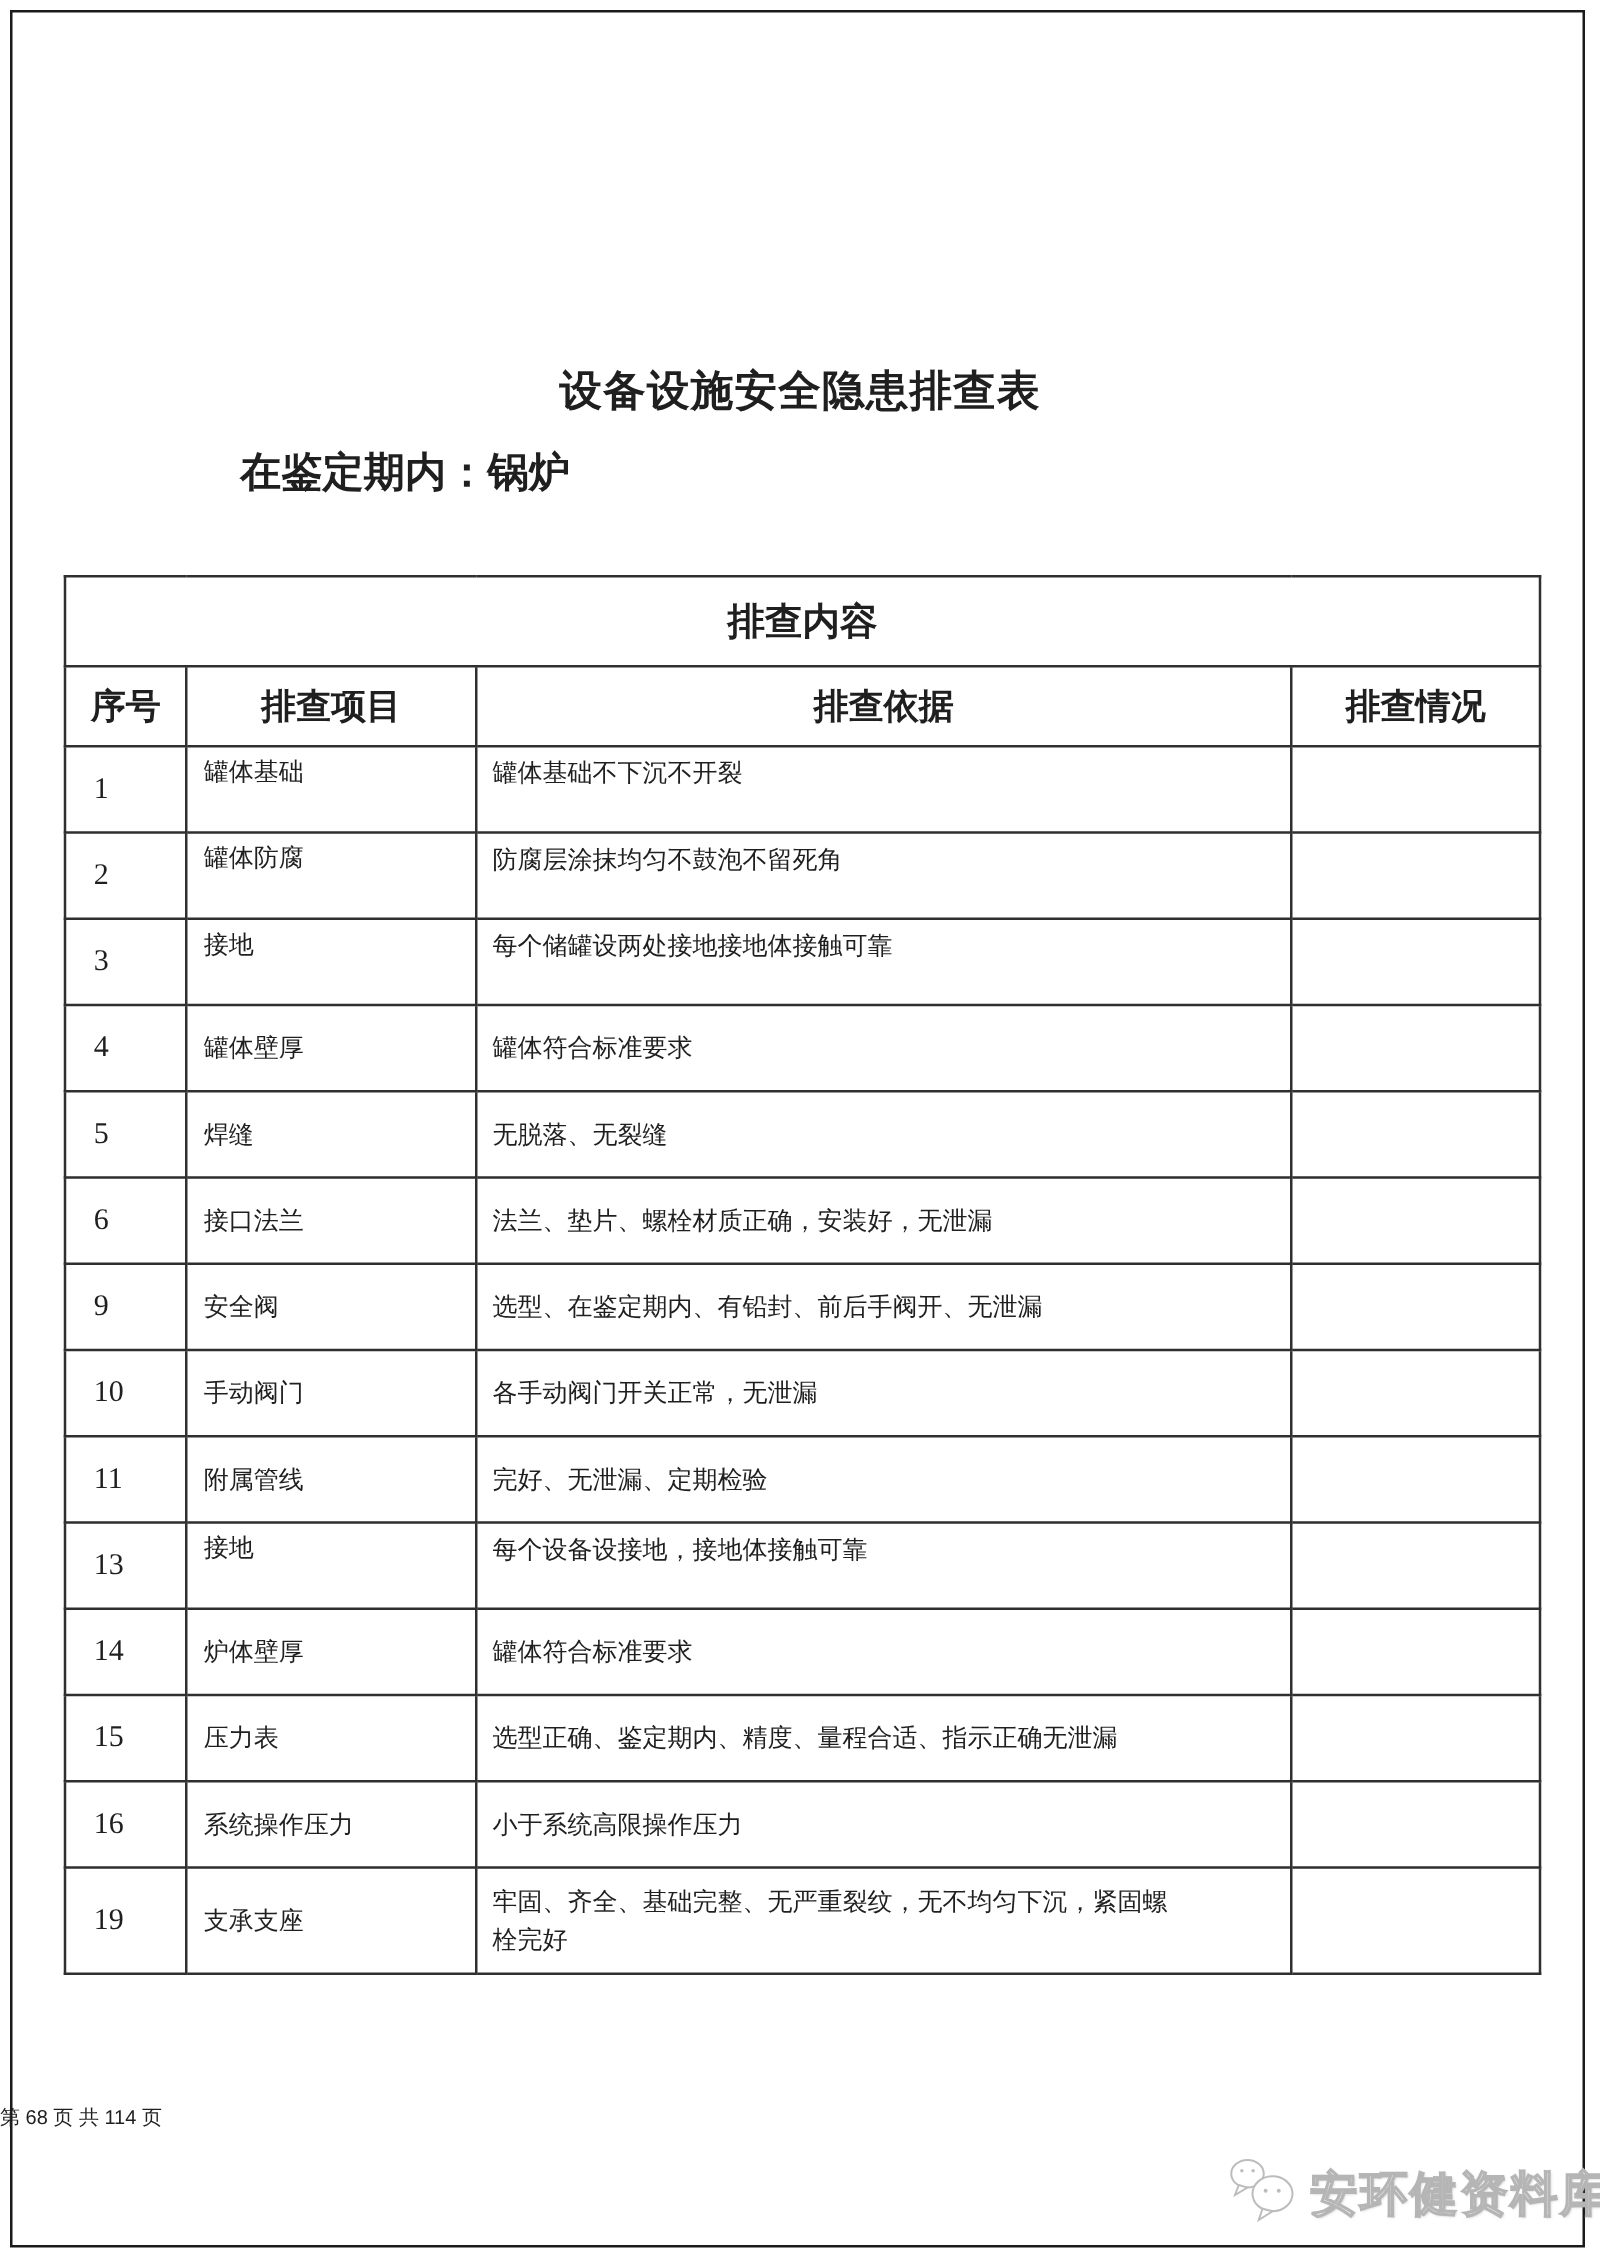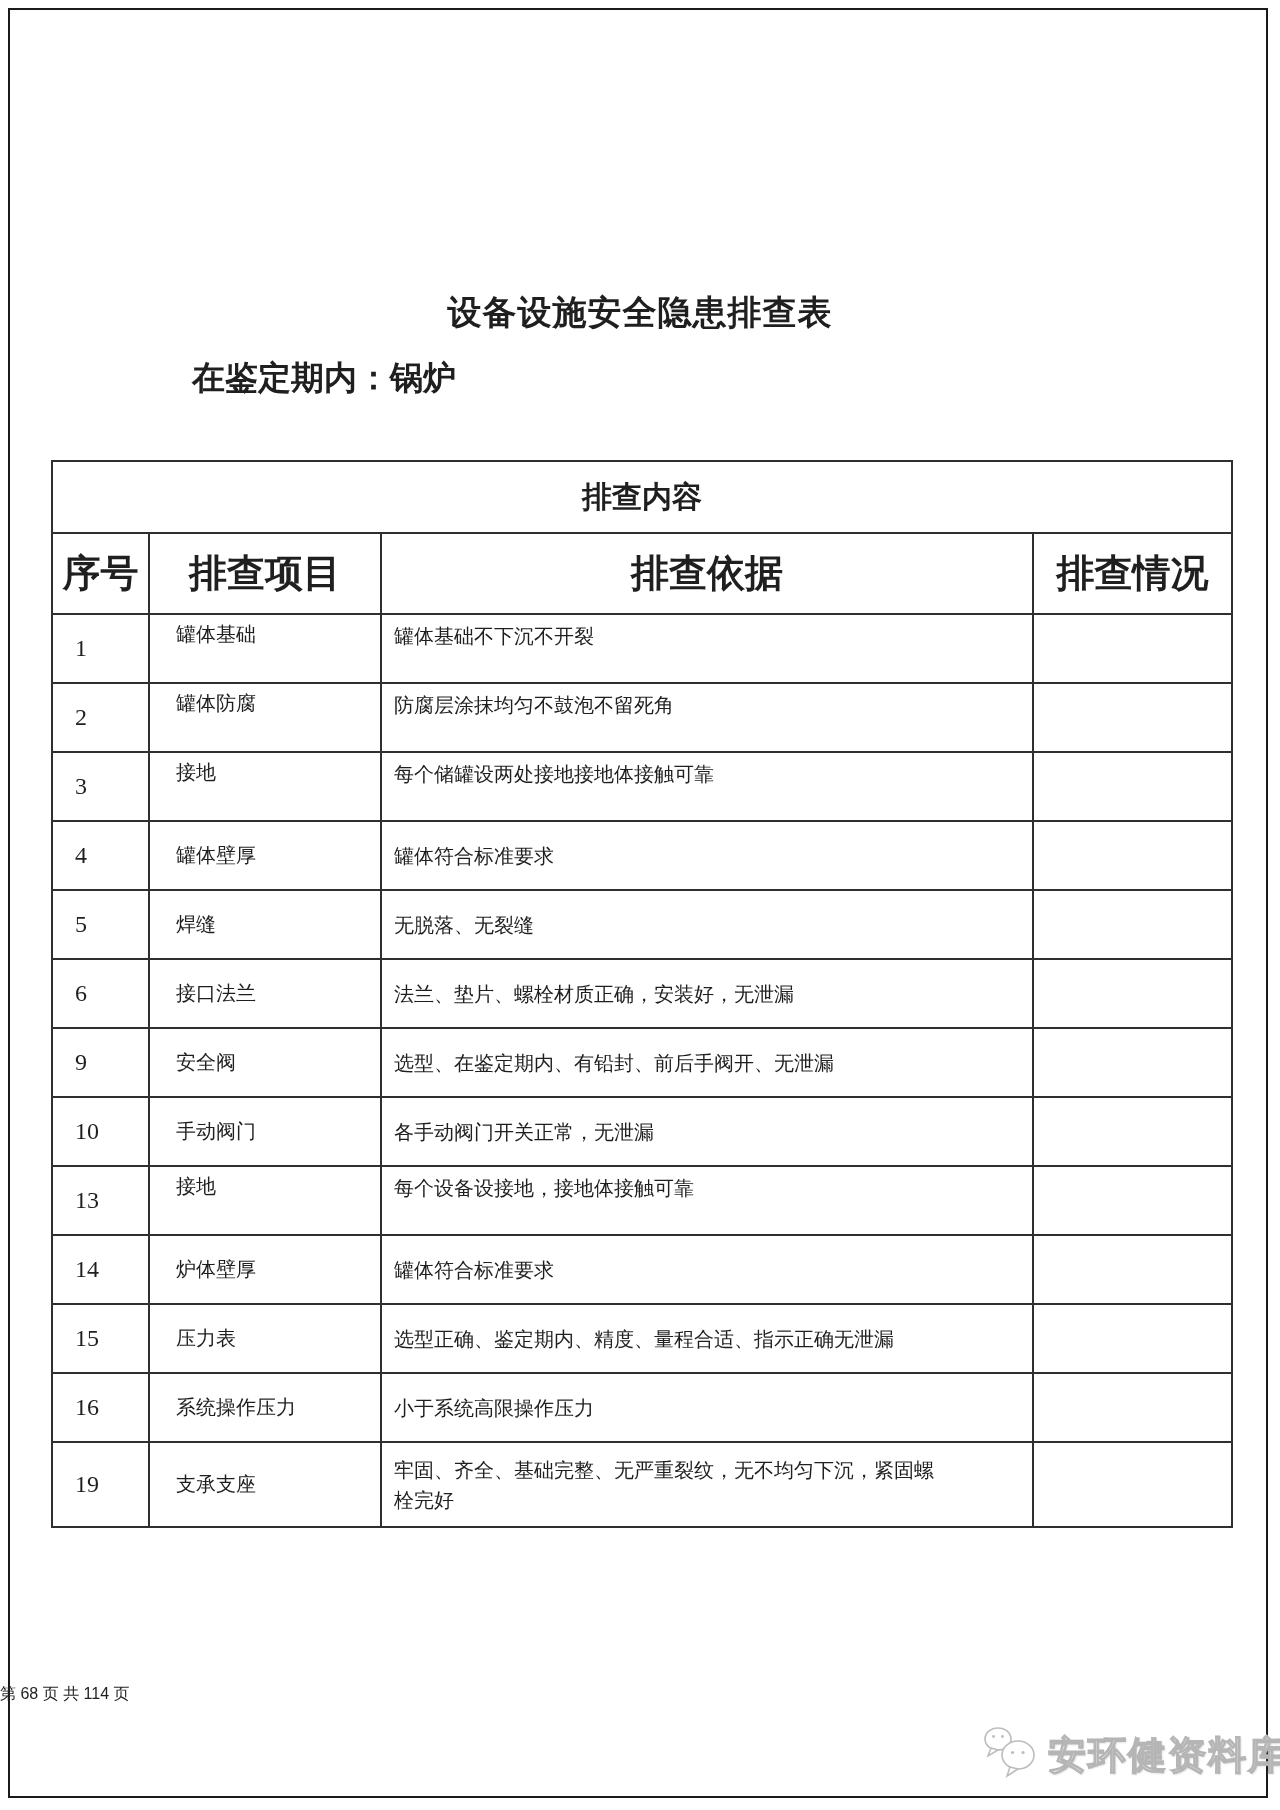--- a/index.html
+++ b/index.html
@@ -46,35 +46,35 @@
     vertical-align: middle;
     overflow: hidden;
   }
   tr.group-header-row td {
     height: 72px;
     text-align: center;
     font-size: 30px;
     font-weight: bold;
   }
   tr.col-header-row th {
-    height: 81px;
+    height: 64px;
     text-align: center;
-    font-size: 38px;
+    font-size: 28px;
     font-weight: bold;
   }
   tbody tr { height: 69px; }
   tbody tr.tall-row { height: 85px; }
   td.num {
     font-size: 24px;
     padding-left: 22px;
     text-align: left;
   }
   td.item {
     font-size: 20px;
-    padding-left: 26px;
+    padding-left: 13px;
   }
   td.basis {
     font-size: 20px;
     padding: 0 90px 0 12px;
     line-height: 30px;
   }
   td.status { }
   tbody tr.valign-top td.item,
   tbody tr.valign-top td.basis {
     vertical-align: top;
@@ -174,20 +174,26 @@
         <td class="item">安全阀</td>
         <td class="basis">选型、在鉴定期内、有铅封、前后手阀开、无泄漏</td>
         <td class="status"></td>
       </tr>
       <tr>
         <td class="num">10</td>
         <td class="item">手动阀门</td>
         <td class="basis">各手动阀门开关正常，无泄漏</td>
         <td class="status"></td>
       </tr>
+      <tr>
+        <td class="num">11</td>
+        <td class="item">附属管线</td>
+        <td class="basis">完好、无泄漏、定期检验</td>
+        <td class="status"></td>
+      </tr>
       <tr class="valign-top">
         <td class="num">13</td>
         <td class="item">接地</td>
         <td class="basis">每个设备设接地，接地体接触可靠</td>
         <td class="status"></td>
       </tr>
       <tr>
         <td class="num">14</td>
         <td class="item">炉体壁厚</td>
         <td class="basis">罐体符合标准要求</td>

